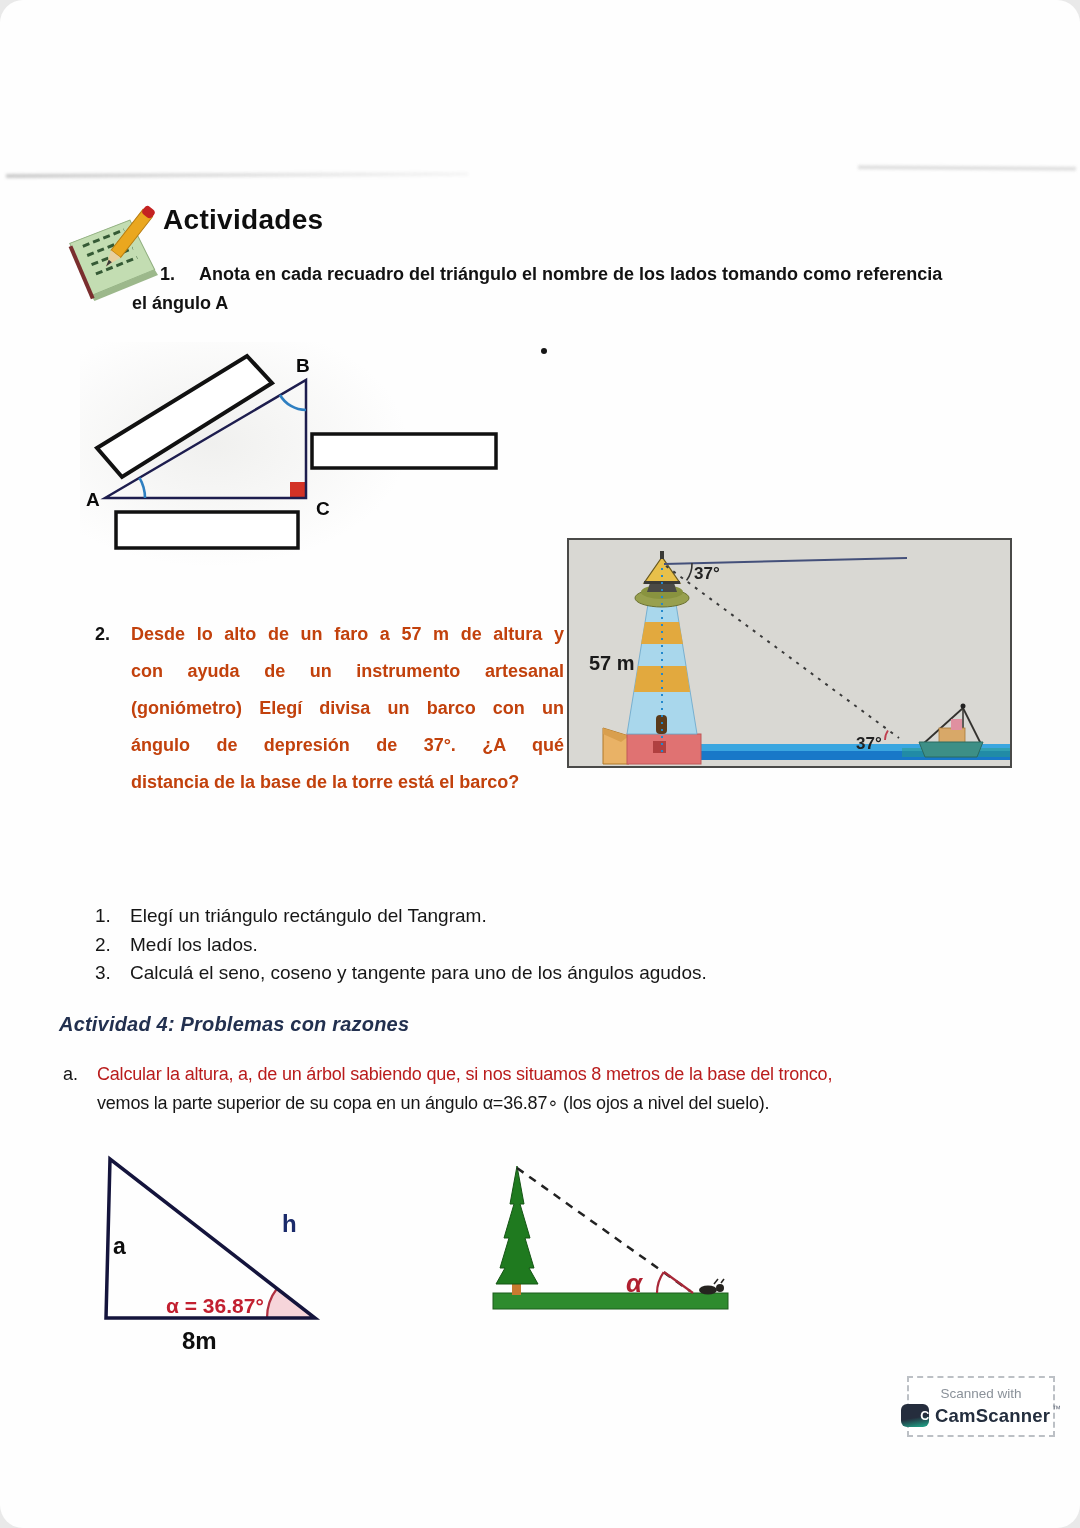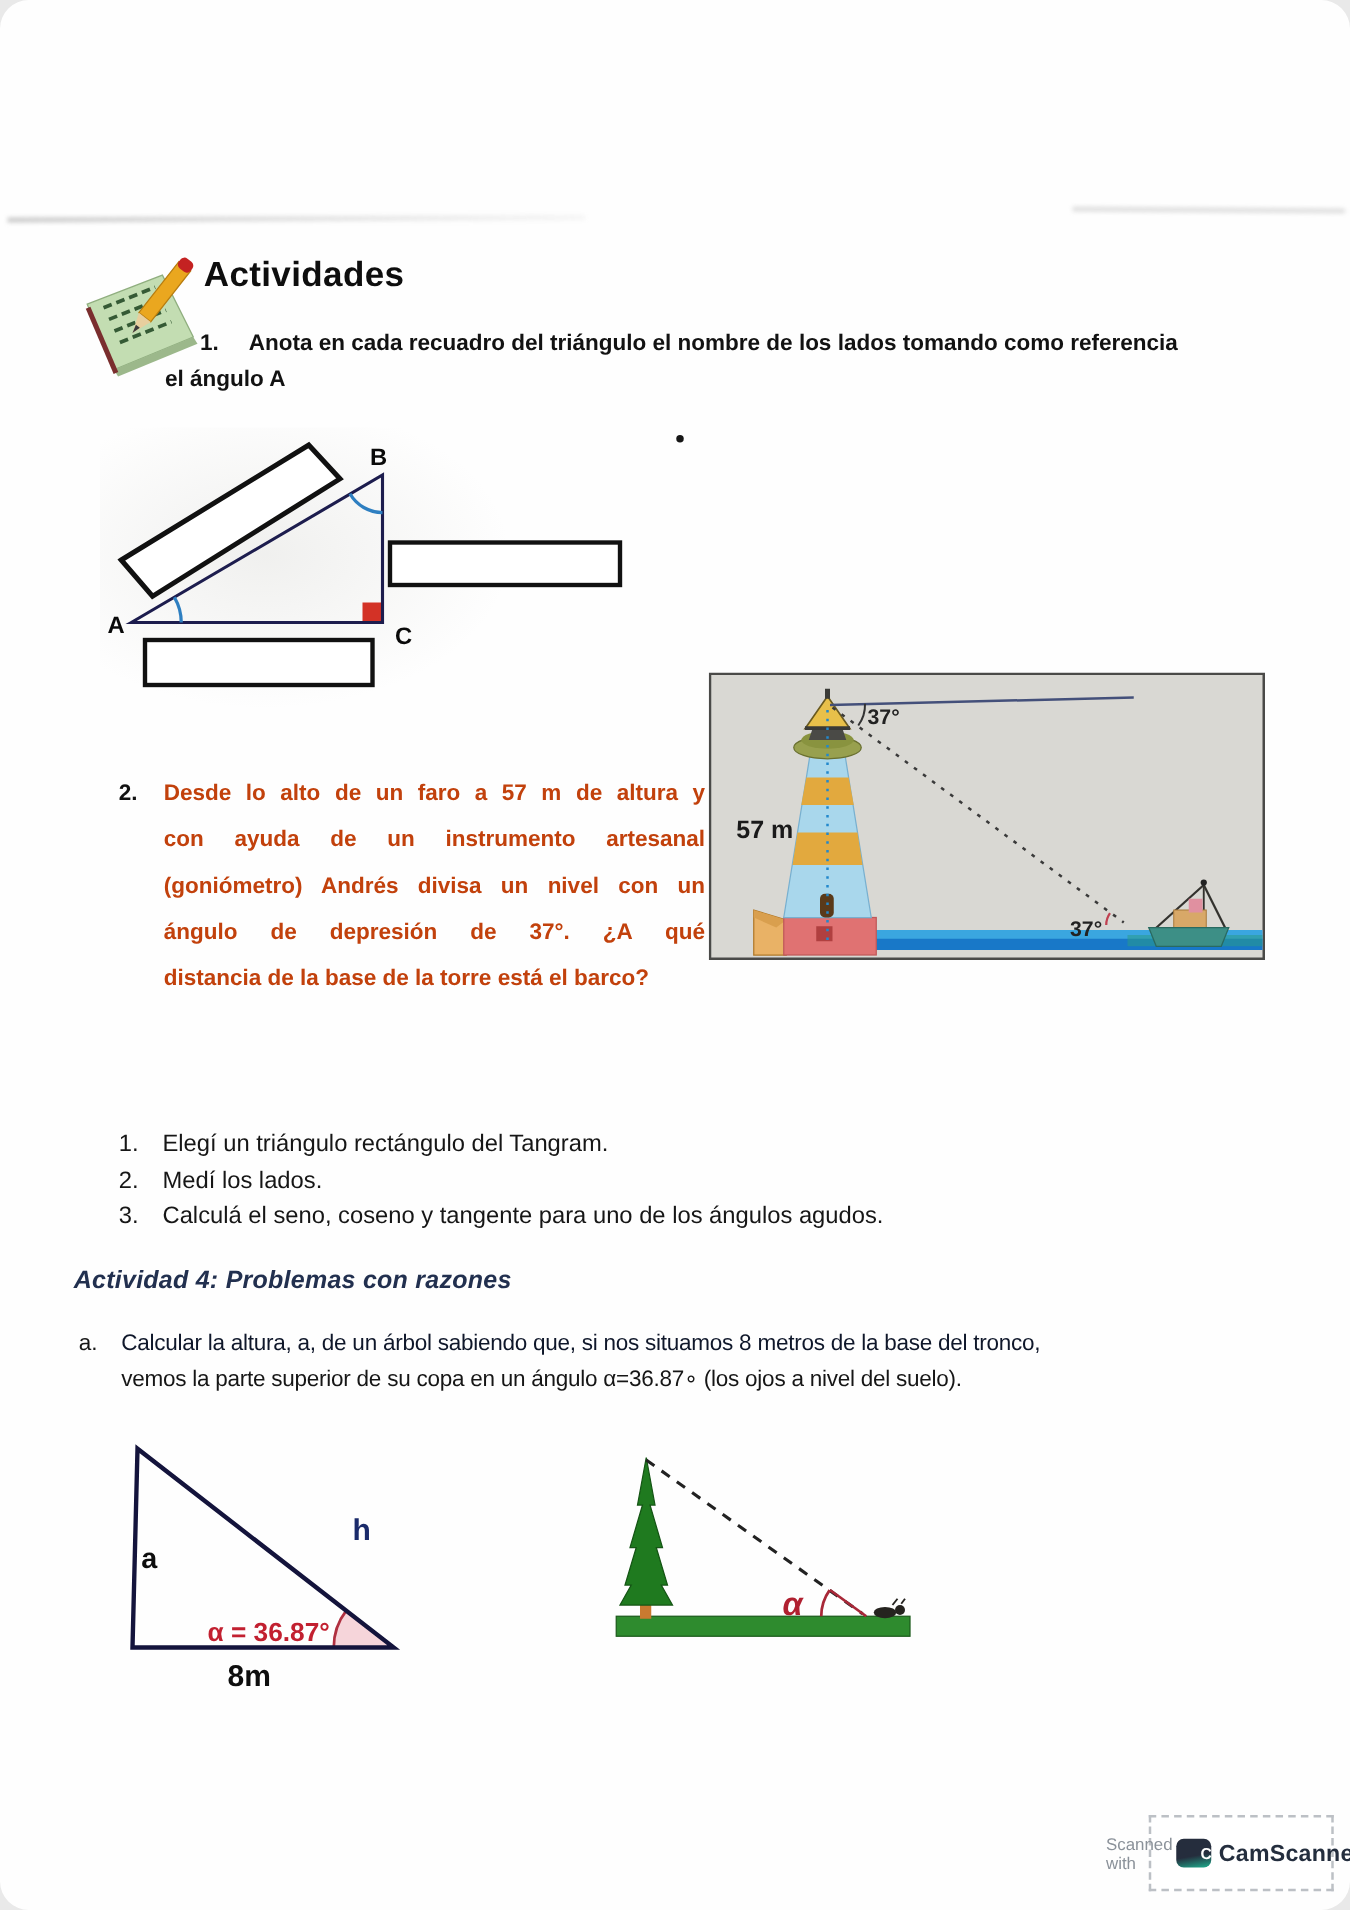--- a/index.html
+++ b/index.html
@@ -37,27 +37,27 @@
 
   .act-heading { font-size:20px; font-weight:bold; font-style:italic; color:#22304f; letter-spacing:.2px; }
   .act3-heading { left:59px; top:853px; }
   .act4-heading { left:59px; top:1013px; }
 
   .act3-list { left:95px; top:905px; width:880px; }
   .act3-list .row { display:flex; height:28.5px; font-size:19px; color:#161616; }
   .act3-list .n { width:35px; }
 
   .itema-label { left:63px; top:1064px; font-size:18px; color:#161616; }
-  .itema-l1 { left:97px; top:1064px; width:950px; font-size:18px; color:#0f172a; letter-spacing:-.2px; }
+  .itema-l1 { left:97px; top:1064px; width:950px; font-size:18px; color:#b91c1c; letter-spacing:-.2px; }
   .itema-l2 { left:97px; top:1092px; width:950px; font-size:18px; color:#161616; letter-spacing:-.2px; }
 
   
-  .cs-badge { left:907px; top:1452px; width:148px; height:61px; background:#fff;
-    border:2px dashed #bcc0c5; display:flex; align-items:center;
-    justify-content:center; gap:3px;margin-left:12px; }
+  .cs-badge { left:907px; top:1376px; width:148px; height:61px; background:#fff;
+    border:2px dashed #bcc0c5; display:flex; flex-direction:column; align-items:center;
+    justify-content:center; gap:3px; }
   .cs-caption { font-size:13.5px; color:#8a9199; }
   .cs-row { display:flex; align-items:center; gap:6px; }
   .cs-logo { width:23px; height:23px; border-radius:6px; color:#fff; font-size:12.5px; font-weight:bold;
     display:flex; align-items:center; justify-content:center;
     background:linear-gradient(170deg,#252d3d 58%,#1fae8e 100%);padding-left:28px; }
   .cs-brand { font-size:18.5px; font-weight:bold; color:#242e3e; letter-spacing:.2px; }
   .cs-tm { font-size:9px; color:#6b7280; align-self:flex-start; margin-left:-4px; }
 
   svg text { font-family:"Liberation Sans", sans-serif; }
 </style>
@@ -111,21 +111,21 @@
     <text x="216" y="32" font-size="19" font-weight="bold" fill="#0a0a0a">B</text>
     <text x="236" y="175" font-size="19" font-weight="bold" fill="#0a0a0a">C</text>
   </svg>
 
   <div class="abs stray-dot"></div>
 
   <div class="abs body-bold item2-num">2.</div>
   <div class="abs item2-text">
     <div class="ln just">Desde lo alto de un faro a 57 m de altura y</div>
     <div class="ln just">con ayuda de un instrumento artesanal</div>
-    <div class="ln just">(goniómetro) Andrés divisa un nivel con un</div>
+    <div class="ln just">(goniómetro) Elegí divisa un barco con un</div>
     <div class="ln just">ángulo de depresión de 37°. ¿A qué</div>
     <div class="ln">distancia de la base de la torre está el barco?</div>
   </div>
 
   <svg class="abs" style="left:567px; top:538px;" width="445" height="230" viewBox="0 0 445 230">
     <rect x="1" y="1" width="443" height="228" fill="#d9d8d3" stroke="#4a4a48" stroke-width="2"></rect>
 
     <g>
       <rect x="128" y="206" width="315" height="8" fill="#3aa6e0"></rect>
       <rect x="128" y="213" width="315" height="9" fill="#1878c8"></rect>

